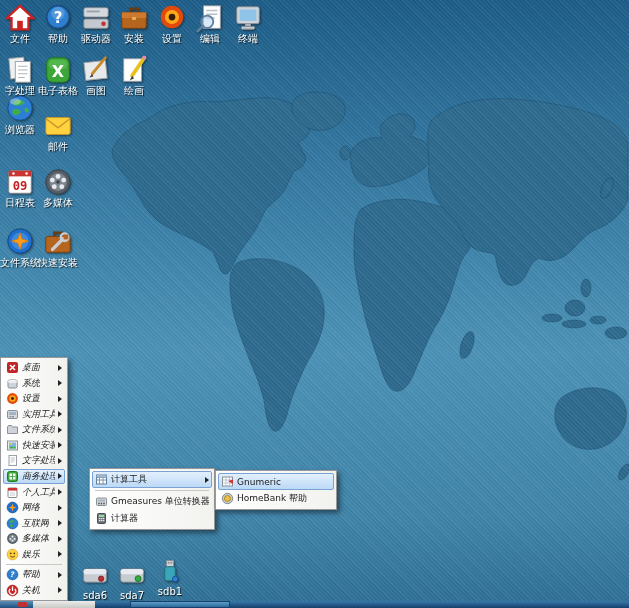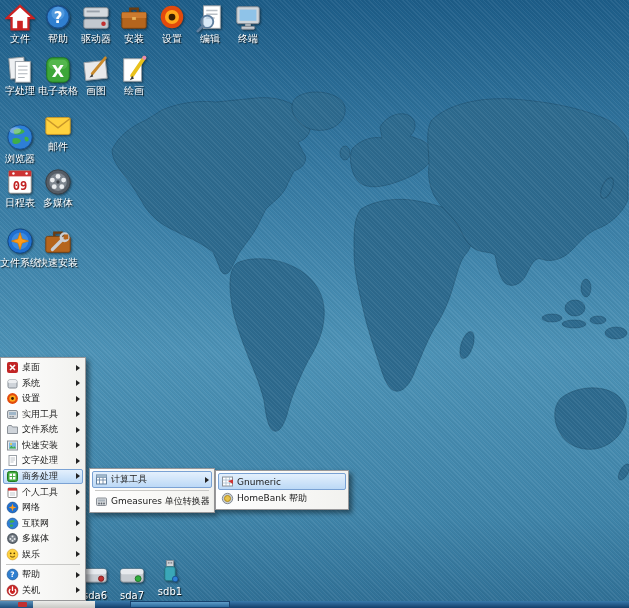--- a/index.html
+++ b/index.html
@@ -16,39 +16,39 @@
   .dcell{position:absolute;width:36px;display:flex;flex-direction:column;align-items:center;cursor:default;}
   .dcell svg{width:30px;height:30px;filter:drop-shadow(1px 1px 1px rgba(0,0,0,.45));}
   .dlabel{margin-top:1px;font-size:10px;line-height:10px;color:#fff;white-space:nowrap;
     text-shadow:1px 1px 1px rgba(0,0,0,.85);}
 
   
   .drivecell{position:absolute;width:36px;display:flex;flex-direction:column;align-items:center;z-index:2;}
   .drivecell svg{width:28px;height:28px;filter:drop-shadow(1px 1px 1px rgba(0,0,0,.45));}
 
   
-  .menu{position:absolute;left:0;top:357px;width:86px;height:244px;box-sizing:border-box;
+  .menu{position:absolute;left:0;top:357px;width:68px;height:244px;box-sizing:border-box;
     background:linear-gradient(90deg,#ffffff,#f1f1ee);border:1px solid #98989a;
-    box-shadow:3px 3px 5px rgba(0,0,0,.45);display:flex;flex-direction:column;padding:2px;z-index:10;}
+    box-shadow:3px 3px 5px rgba(0,0,0,.45);display:flex;flex-direction:column;padding:2px;z-index:10;font-style:italic;}
   .mi{display:flex;align-items:center;gap:3px;padding:0 2px;flex:1;min-height:0;
     font-size:9px;color:#1a1a1a;white-space:nowrap;box-sizing:border-box;border:1px solid transparent;}
   .mi .micon{width:13px;height:13px;flex:0 0 13px;display:flex;align-items:center;}
   .mi .micon svg{width:13px;height:13px;}
   .mi .mlabel{overflow:hidden;}
   .arrow{width:0;height:0;border-left:4px solid #222;border-top:3px solid transparent;
     border-bottom:3px solid transparent;margin-left:auto;}
   .mi.sel{background:linear-gradient(180deg,#e4f0fd,#bcd9f6);border:1px solid #7aa2d4;border-radius:2px;}
   .msep{height:1px;background:#c8c8c6;margin:2px 3px;flex:0 0 1px;}
 
   .sub{position:absolute;box-sizing:border-box;background:linear-gradient(90deg,#ffffff,#f2f2ef);
     border:1px solid #98989a;box-shadow:3px 3px 5px rgba(0,0,0,.45);padding:2px;z-index:11;
     display:flex;flex-direction:column;}
   .sub .mi{flex:0 0 17px;}
   .sub1{left:89px;top:468px;width:126px;}
-  .sub2{left:215px;top:470px;width:134px;}
+  .sub2{left:215px;top:470px;width:122px;}
 
   
   .taskbar{position:absolute;left:0;bottom:0;width:629px;height:7px;z-index:12;
     background:linear-gradient(180deg,#3a79ab,#133f6b);}
   .tb-menu{position:absolute;left:0;top:0;width:33px;height:7px;background:linear-gradient(180deg,#5a8fb8,#1d4f7d);}
   .tb-menu::after{content:"";position:absolute;left:18px;top:1px;width:9px;height:5px;background:#c03030;border-radius:1px;}
   .tb-btn1{position:absolute;left:33px;top:0;width:62px;height:7px;background:linear-gradient(180deg,#ececea,#c9c9c5);}
   .tb-btn2{position:absolute;left:130px;top:0;width:100px;height:7px;background:linear-gradient(180deg,#5e9cc8,#2a689a);border:1px solid #17416d;box-sizing:border-box;}
 </style>
 </head>
@@ -183,21 +183,21 @@
   <div class="dcell" style="left:116px;top:55px">
     <svg viewBox="0 0 32 32">
       <rect x="5" y="4" width="19" height="24" fill="#ffffff" stroke="#9aa0a6"></rect>
       <path d="M27 3 L14 22" stroke="#e9c11c" stroke-width="4" stroke-linecap="round"></path>
       <circle cx="27" cy="3" r="2.2" fill="#e58ab0"></circle>
       <path d="M14 22 l-2.5 5 4.5 -2 z" fill="#3a3a3a"></path>
     </svg>
     <span class="dlabel">绘画</span>
   </div>
 
-  <div class="dcell" style="left:2px;top:123px">
+  <div class="dcell" style="left:2px;top:94px">
     <svg viewBox="0 0 32 32">
       <circle cx="16" cy="15" r="13" fill="#2d7fd6" stroke="#174f8c"></circle>
       <path d="M9 8 C13 5 19 6 21 9 C19 12 13 13 10 12 Z" fill="#3fae49"></path>
       <path d="M8 17 C11 15 16 16 17 19 C15 23 10 23 8 21 Z" fill="#3fae49"></path>
       <path d="M21 15 C24 14 26 16 25 19 C23 21 20 19 21 15 Z" fill="#3fae49"></path>
       <ellipse cx="11" cy="8" rx="6" ry="3.5" fill="rgba(255,255,255,.35)"></ellipse>
     </svg>
     <span class="dlabel">浏览器</span>
   </div>
   <div class="dcell" style="left:40px;top:111px">
@@ -464,20 +464,37 @@
           <svg viewBox="0 0 13 13">
             <rect x="1.5" y="3" width="10" height="7.5" rx="1" fill="#d7dadd" stroke="#8a9097"></rect>
             <rect x="3" y="4.5" width="7" height="2" fill="#aab4bd"></rect>
             <circle cx="4" cy="8.5" r=".9" fill="#5a6068"></circle>
             <circle cx="6.5" cy="8.5" r=".9" fill="#5a6068"></circle>
             <circle cx="9" cy="8.5" r=".9" fill="#5a6068"></circle>
           </svg>
         </span>
       <span class="mlabel">Gmeasures 单位转换器</span>
     </div>
+    <div class="mi">
+      <span class="micon">
+          <svg viewBox="0 0 13 13">
+            <rect x="2.5" y="1.5" width="8" height="10" rx="1" fill="#6b7178" stroke="#474c52"></rect>
+            <rect x="3.8" y="2.8" width="5.4" height="2.2" fill="#9fd89a"></rect>
+            <g fill="#e9ecef">
+              <rect x="3.8" y="6" width="1.5" height="1.2"></rect>
+              <rect x="5.8" y="6" width="1.5" height="1.2"></rect>
+              <rect x="7.8" y="6" width="1.5" height="1.2"></rect>
+              <rect x="3.8" y="8" width="1.5" height="1.2"></rect>
+              <rect x="5.8" y="8" width="1.5" height="1.2"></rect>
+              <rect x="7.8" y="8" width="1.5" height="1.2"></rect>
+            </g>
+          </svg>
+        </span>
+      <span class="mlabel">计算器</span>
+    </div>
   </div>
 
   <div class="sub sub2">
     <div class="mi sel">
       <span class="micon">
           <svg viewBox="0 0 13 13">
             <rect x="1.5" y="2" width="10" height="9" fill="#ffffff" stroke="#8a9097"></rect>
             <path d="M1.5 5 h10 M1.5 8 h10 M5 2 v9 M8.5 2 v9" stroke="#9fb6c9" stroke-width=".7"></path>
             <path d="M7 6 L12 4.5 L12 9 Z" fill="#cc3333"></path>
           </svg>

